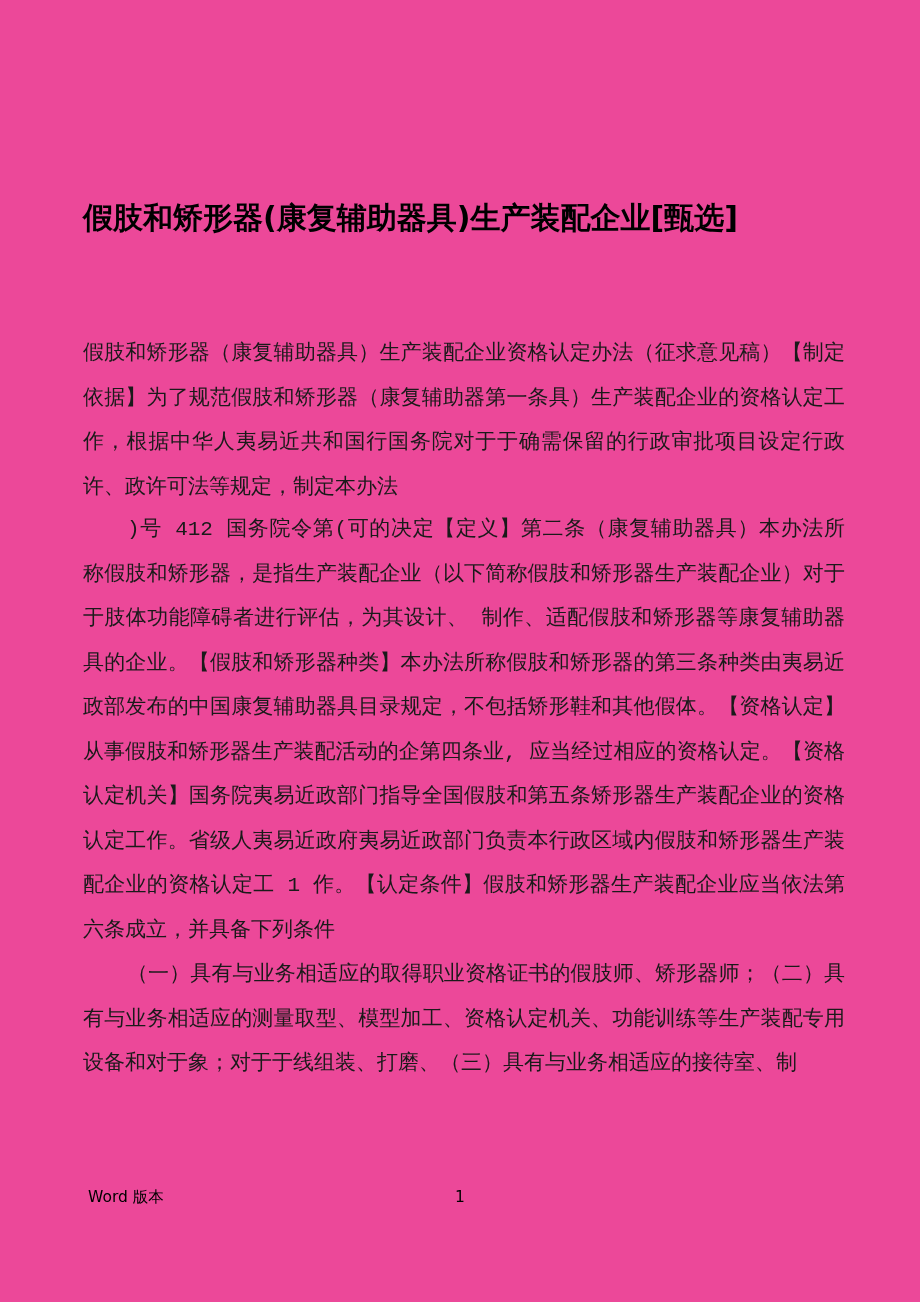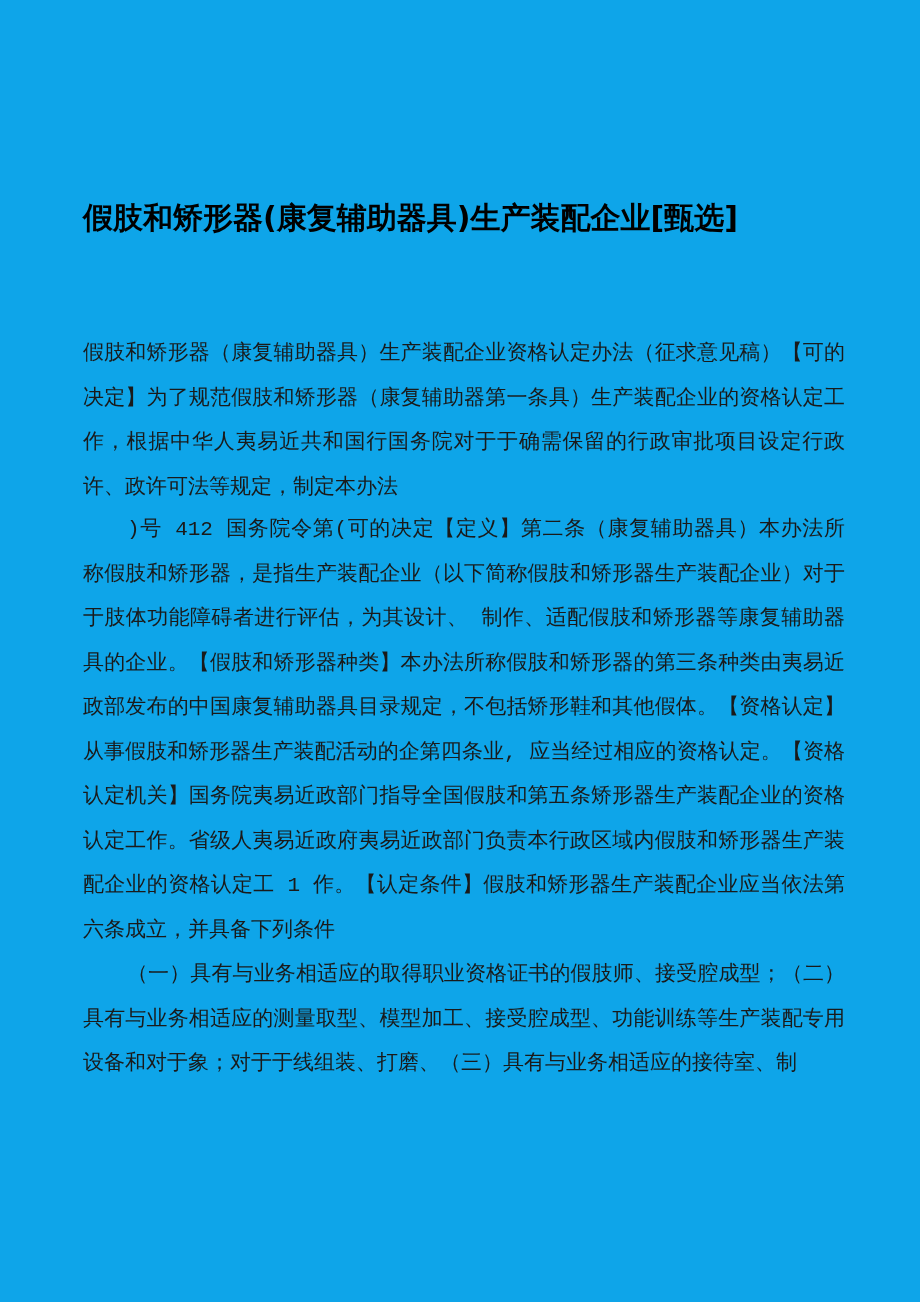--- a/index.html
+++ b/index.html
@@ -4,21 +4,21 @@
 <style>
   html, body {
     margin: 0;
     padding: 0;
     background: #ffffff;
   }
   .page {
     position: relative;
     width: 920px;
     height: 1302px;
-    background: #0ea5e9;
+    background: #ec4899;
     margin: 0 auto;
     overflow: hidden;
     box-sizing: border-box;
   }
 
   
   .doc-title {
     position: absolute;
     left: 83px;
     top: 196px;
@@ -90,19 +90,23 @@
   }
 </style>
 </head>
 <body>
 
 <div class="page">
 
   <div class="doc-title">假肢和矫形器(康复辅助器具)生产装配企业[甄选]</div>
 
   <div class="body-block">
-    <p class="para">假肢和矫形器（康复辅助器具）生产装配企业资格认定办法（征求意见稿）【可的决定】为了规范假肢和矫形器（康复辅助器第一条具）生产装配企业的资格认定工作，根据中华人夷易近共和国行国务院对于于确需保留的行政审批项目设定行政许、政许可法等规定，制定本办法</p>
+    <p class="para">假肢和矫形器（康复辅助器具）生产装配企业资格认定办法（征求意见稿）【制定依据】为了规范假肢和矫形器（康复辅助器第一条具）生产装配企业的资格认定工作，根据中华人夷易近共和国行国务院对于于确需保留的行政审批项目设定行政许、政许可法等规定，制定本办法</p>
     <p class="para indent">)号 412 国务院令第(可的决定【定义】第二条（康复辅助器具）本办法所称假肢和矫形器，是指生产装配企业（以下简称假肢和矫形器生产装配企业）对于于肢体功能障碍者进行评估，为其设计、 制作、适配假肢和矫形器等康复辅助器具的企业。【假肢和矫形器种类】本办法所称假肢和矫形器的第三条种类由夷易近政部发布的中国康复辅助器具目录规定，不包括矫形鞋和其他假体。【资格认定】从事假肢和矫形器生产装配活动的企第四条业, 应当经过相应的资格认定。【资格认定机关】国务院夷易近政部门指导全国假肢和第五条矫形器生产装配企业的资格认定工作。省级人夷易近政府夷易近政部门负责本行政区域内假肢和矫形器生产装配企业的资格认定工 1 作。【认定条件】假肢和矫形器生产装配企业应当依法第六条成立，并具备下列条件</p>
-    <p class="para indent">（一）具有与业务相适应的取得职业资格证书的假肢师、接受腔成型；（二）具有与业务相适应的测量取型、模型加工、接受腔成型、功能训练等生产装配专用设备和对于象；对于于线组装、打磨、（三）具有与业务相适应的接待室、制</p>
+    <p class="para indent">（一）具有与业务相适应的取得职业资格证书的假肢师、矫形器师；（二）具有与业务相适应的测量取型、模型加工、资格认定机关、功能训练等生产装配专用设备和对于象；对于于线组装、打磨、（三）具有与业务相适应的接待室、制</p>
   </div>
 
+  <div class="footer">
+    <span class="footer-left">Word 版本</span>
+    <span class="footer-page">1</span>
+  </div>
 
 </div>
 
 </body></html>

